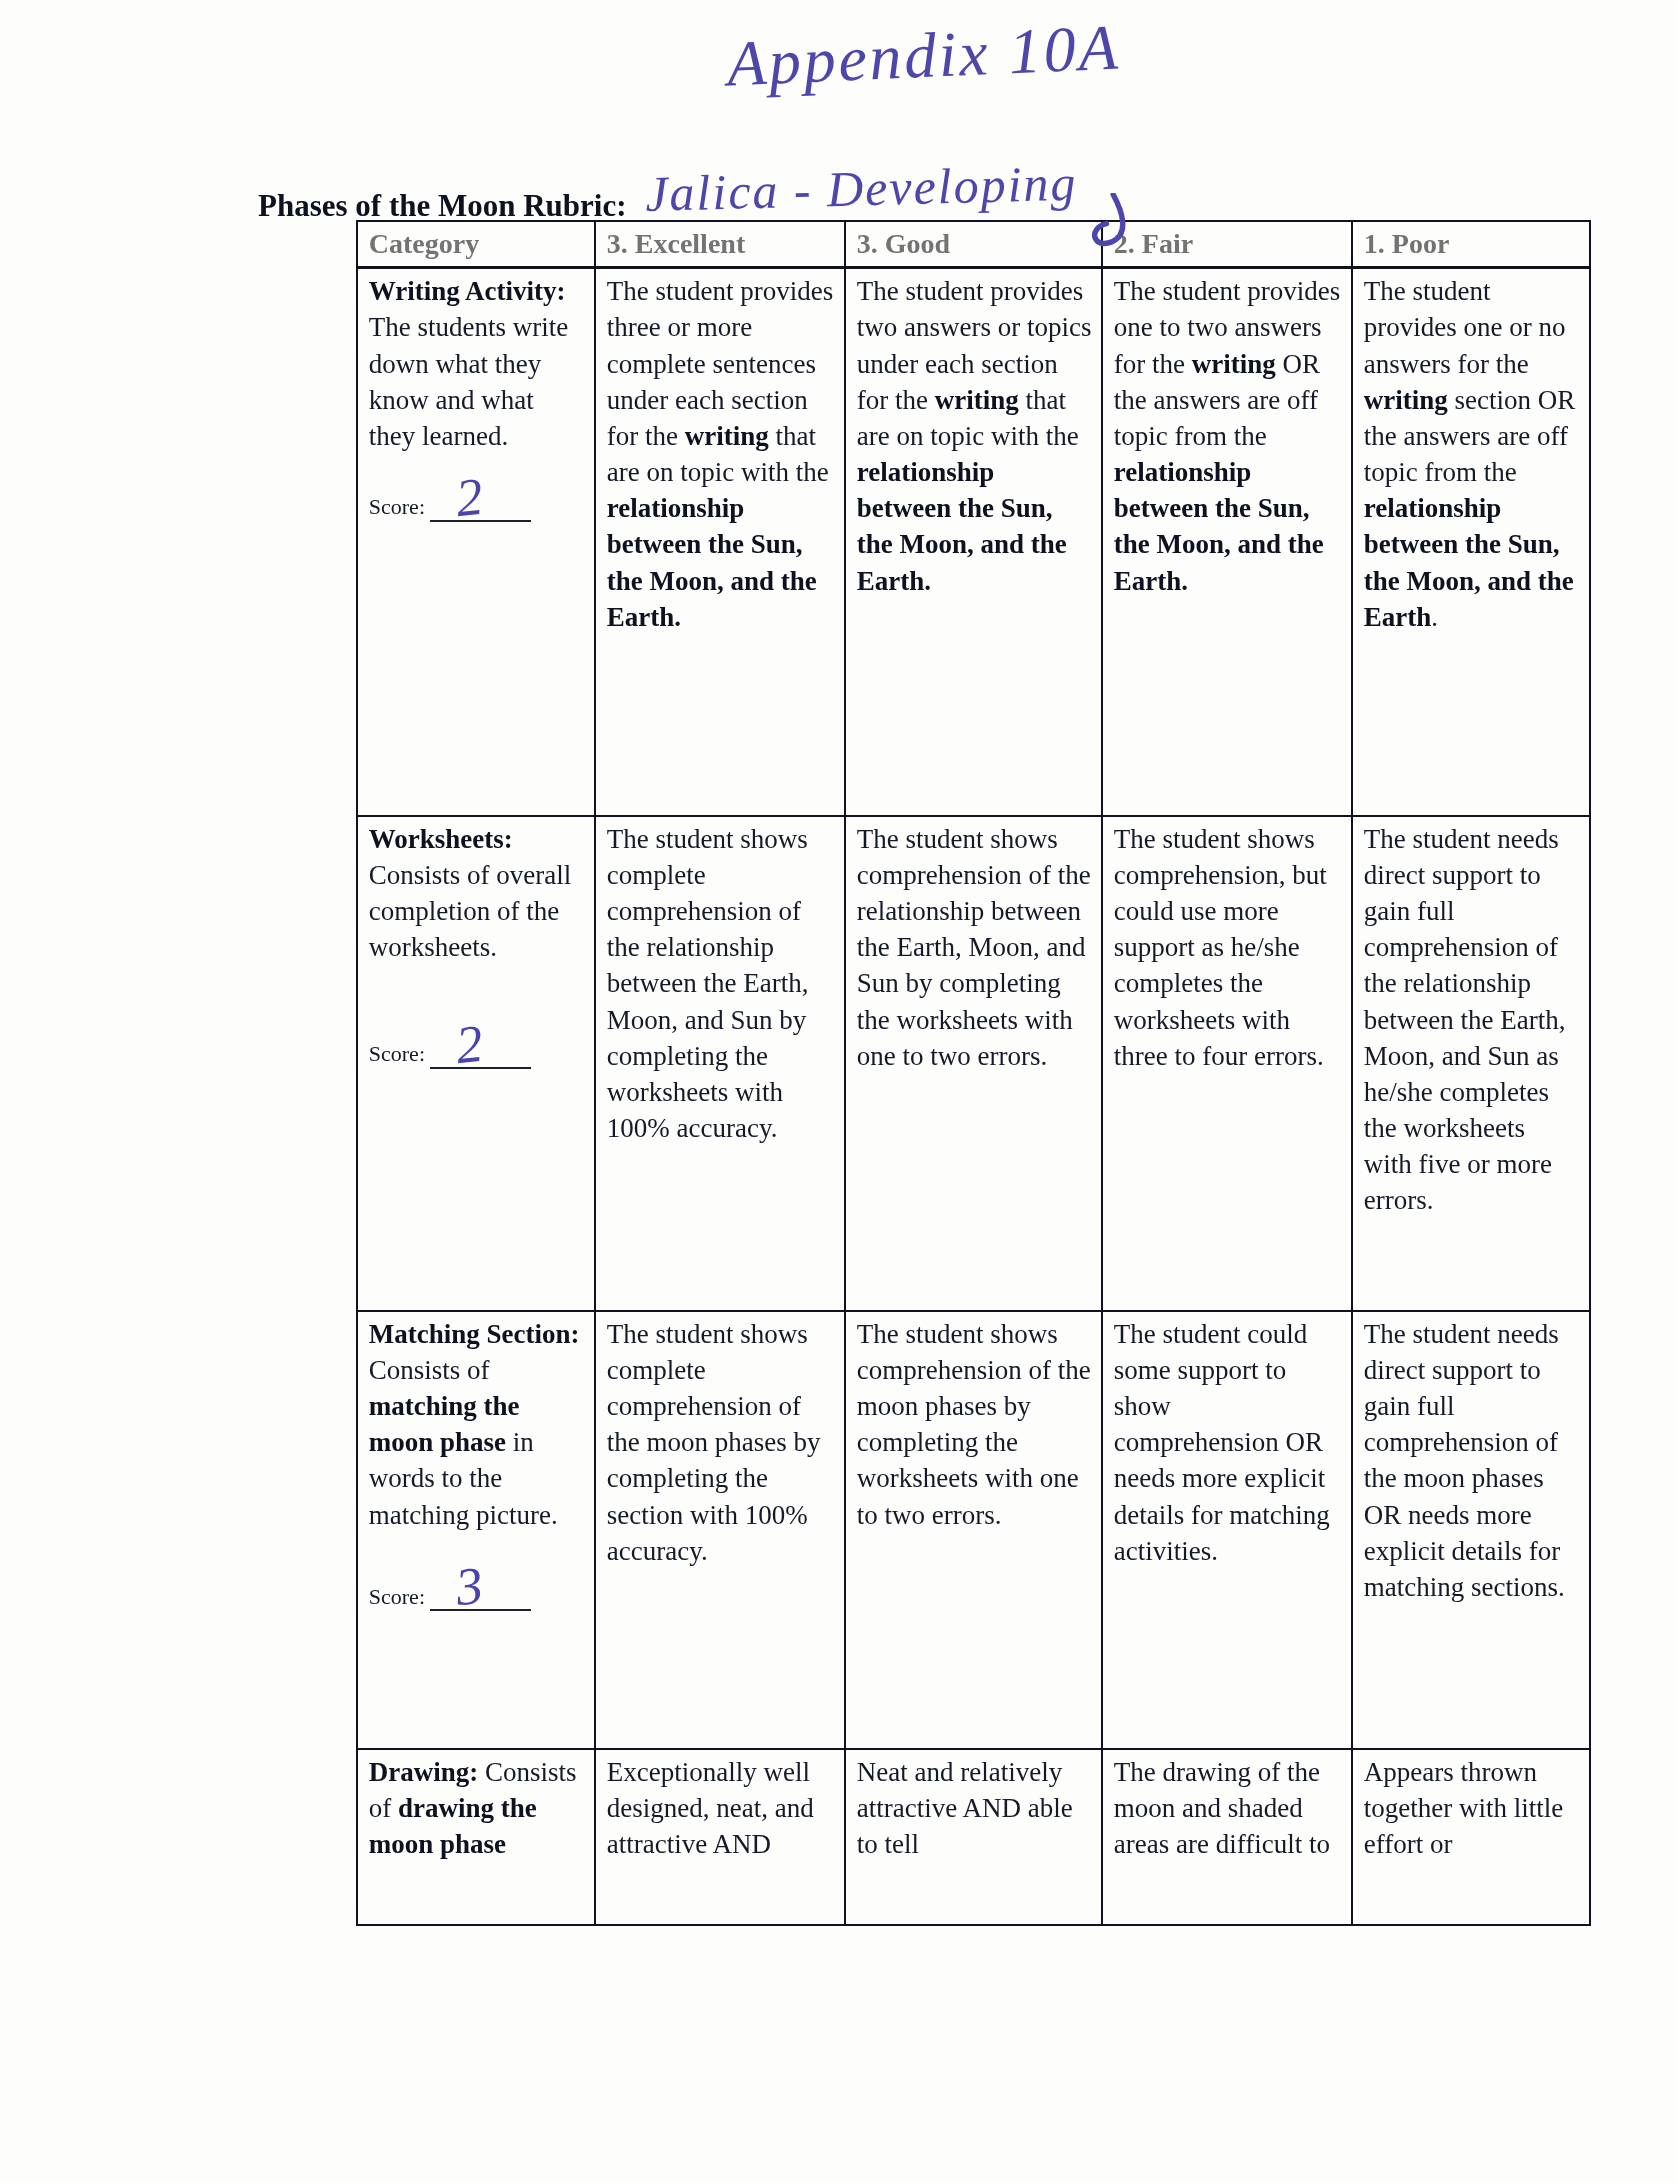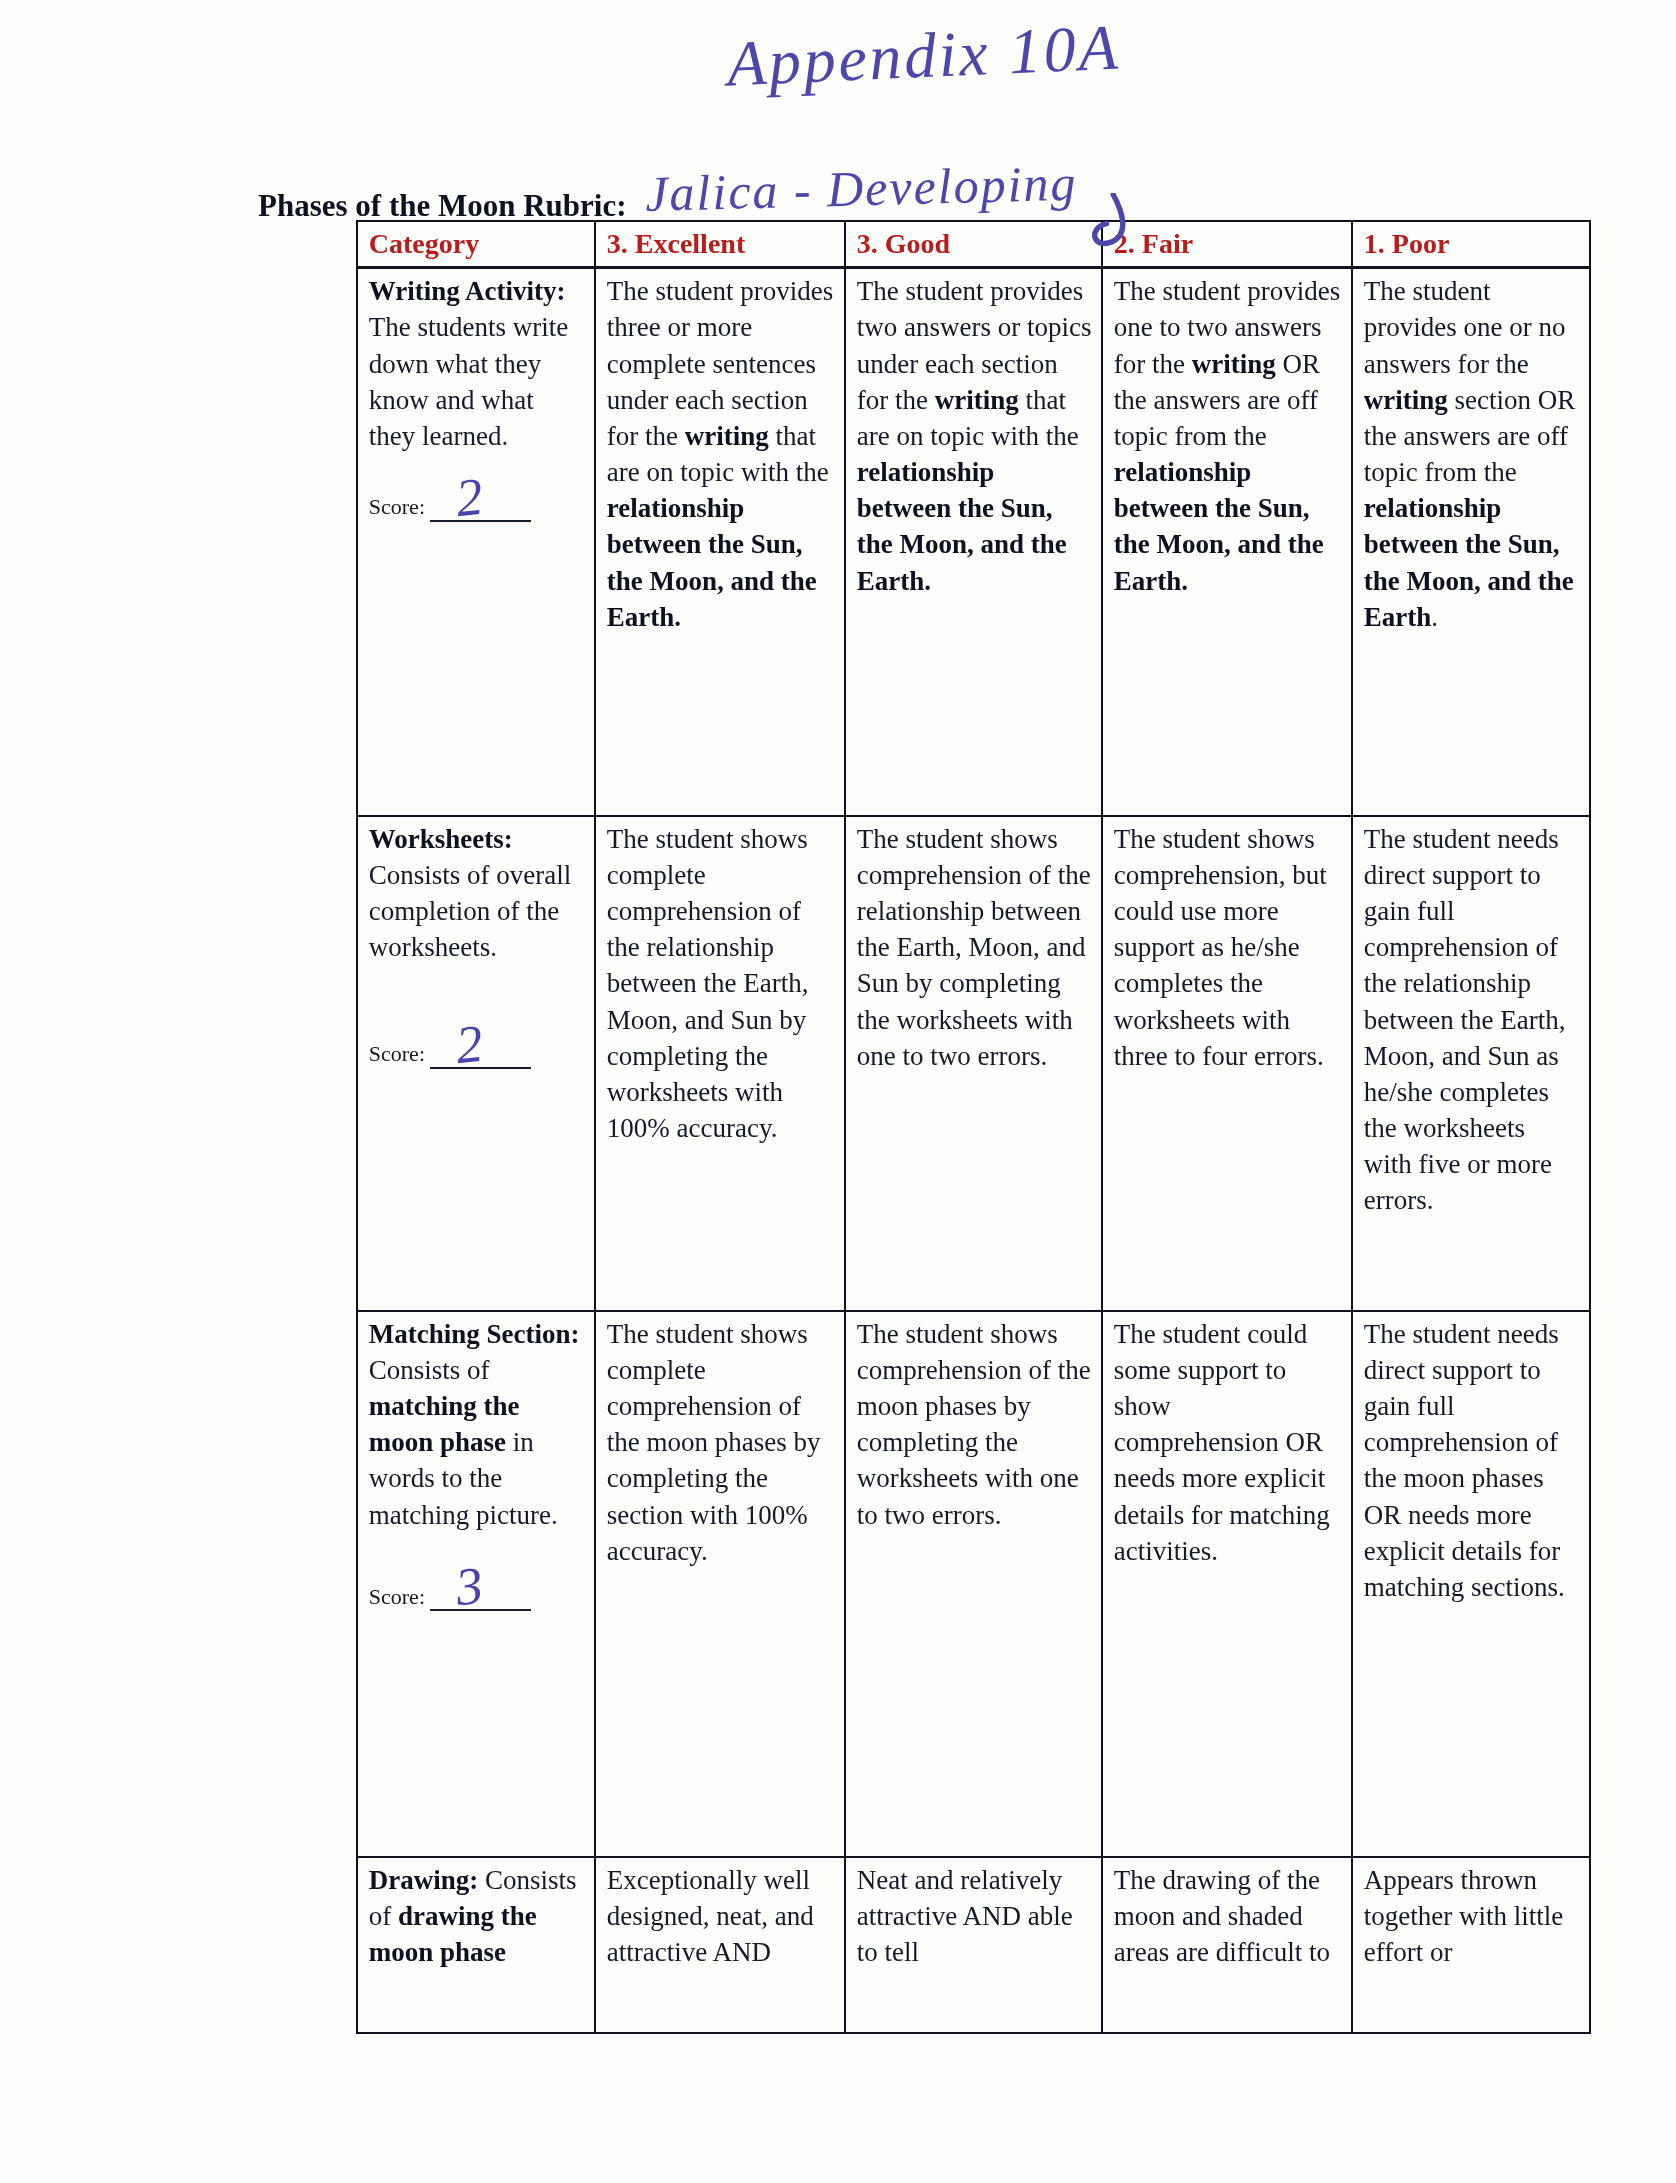--- a/index.html
+++ b/index.html
@@ -38,26 +38,26 @@
     background:#fdfdfc;
   }
   table.rubric th,table.rubric td{
     border:2px solid #10131f;
     vertical-align:top;text-align:left;
     padding:4px 9.5px 4px 10.8px;
     font-size:27px;line-height:1.34;
     overflow:hidden;
   }
   table.rubric th{
-    font-size:28px;font-weight:bold;color:#b91c1c;
+    font-size:28px;font-weight:bold;color:#737373;
     height:32px;padding-top:2.7px;border-bottom-width:3.4px;
   }
   tr.r1{height:548px;}
   tr.r2{height:495px;}
-  tr.r3{height:546px;}
+  tr.r3{height:438px;}
   tr.r4{height:176px;}
   b{color:#0e1220;margin-top:19px;}
   
   .score-line{display:flex;align-items:flex-end;position:relative;}
   .score-line .lbl{font-size:22px;}
   .score-underline{
     position:relative;display:inline-block;
     width:101px;height:8px;margin-left:5.4px;
     border-bottom:2.7px solid #1a1e2e;
   }

